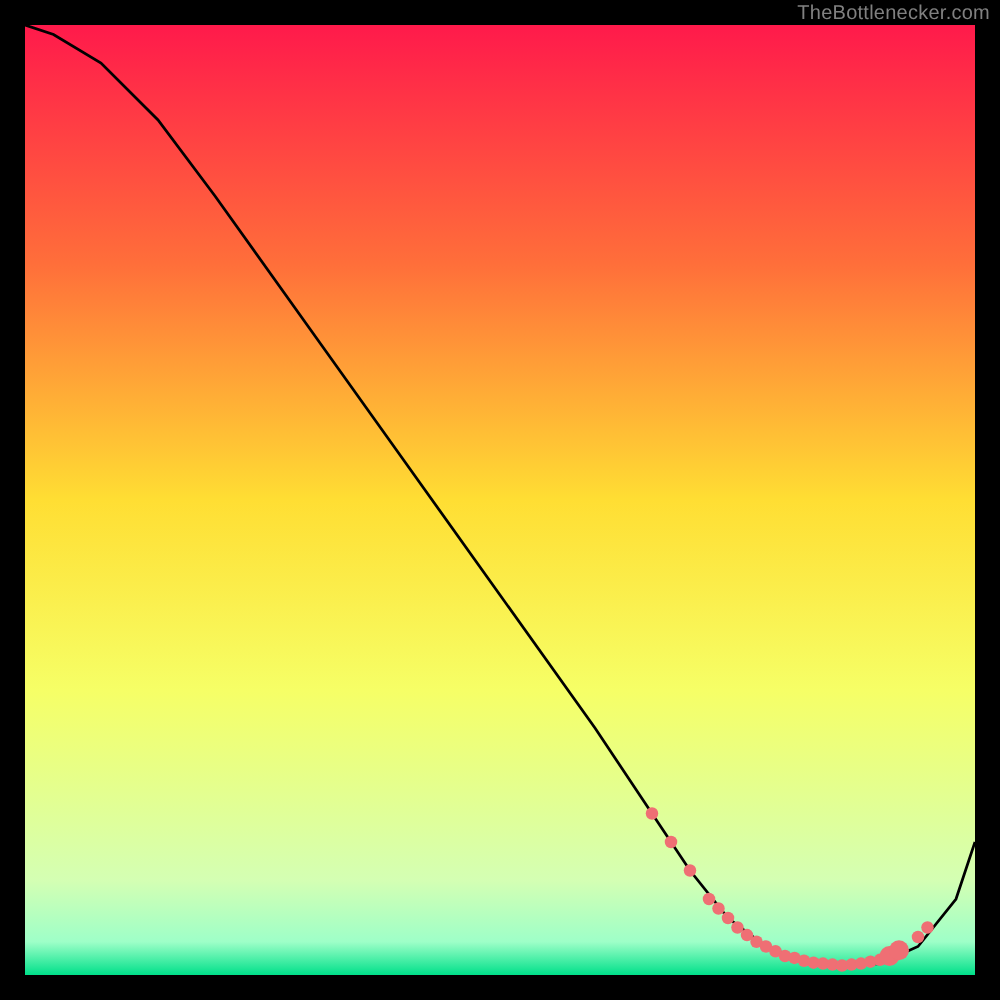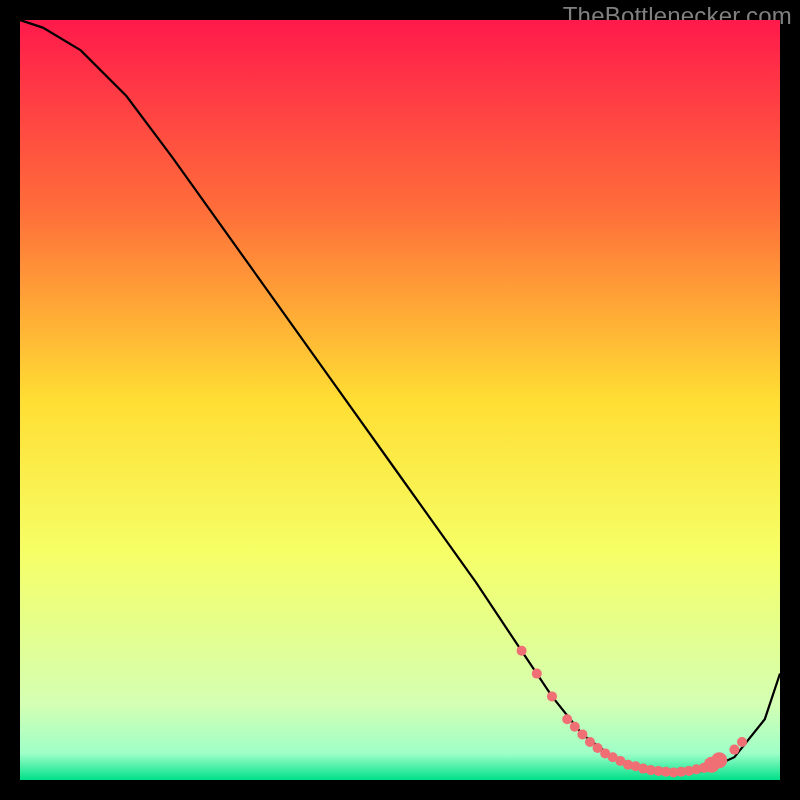--- a/index.html
+++ b/index.html
@@ -21,21 +21,21 @@
     left: 20px;
     top: 20px;
     width: 760px;
     height: 760px;
   }
   .source {
     position: absolute;
     top: 2px;
     right: 8px;
     color: #808080;
-    font-size: 24px;
+    font-size: 16px;
     letter-spacing: 0.2px;
   }
   svg {
     display: block;
   }
 </style>
 </head>
 <body>
 
 <div class="frame">

